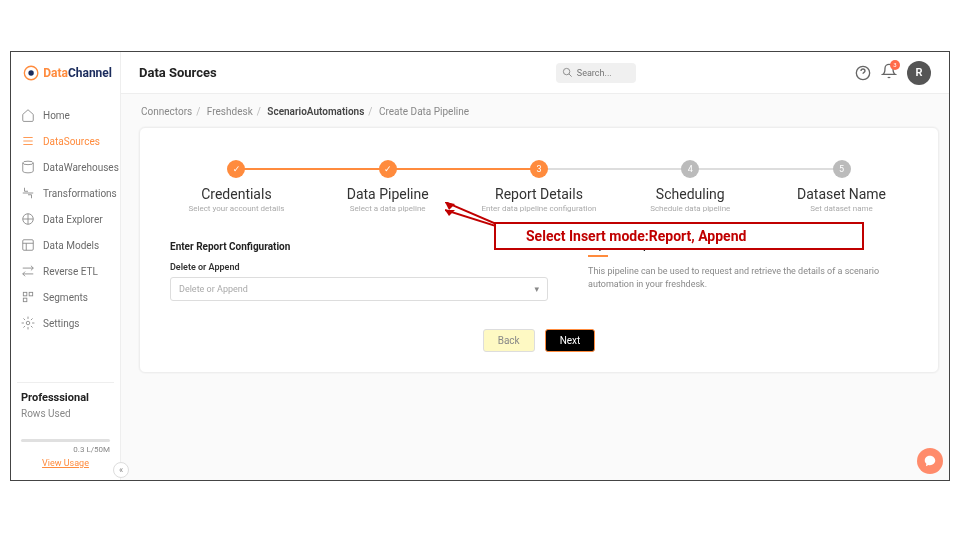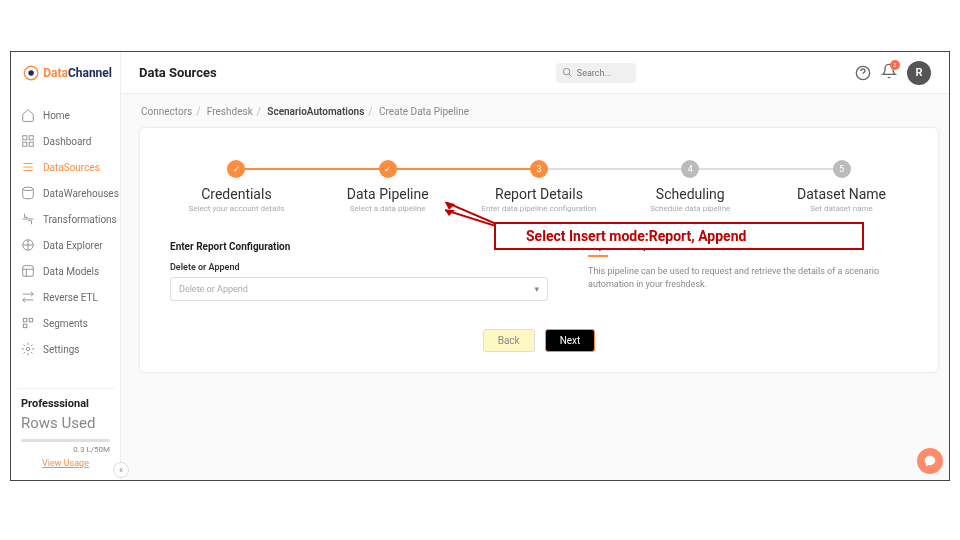--- a/index.html
+++ b/index.html
@@ -11,21 +11,21 @@
 .logo-text { font-size:12px; font-weight:700; }
 .logo-text .dc1 { color:#ff8b3d; }
 .logo-text .dc2 { color:#1a2b5c; }
 .nav { margin-top:12px; }
 .nav-item { display:flex; align-items:center; gap:8px; padding:6px 10px; font-size:10px; color:#6b6b6b; cursor:pointer; }
 .nav-item.active { color:#ff8b3d; }
 .nav-icon { width:14px; height:14px; flex-shrink:0; stroke:#888; fill:none; stroke-width:1.5; }
 .nav-item.active .nav-icon { stroke:#ff8b3d; }
 .plan-box { position:absolute; bottom:12px; left:6px; right:6px; border-top:1px solid #eee; padding:8px 4px 0; }
 .plan-name { font-size:11px; font-weight:700; color:#222; margin-bottom:4px; }
-.plan-rows { font-size:15px; color:#888; margin-bottom:7px; }
+.plan-rows { font-size:10px; color:#888; margin-bottom:20px; }
 .plan-bar { height:3px; background:#e0e0e0; border-radius:2px; margin-bottom:3px; }
 .plan-count { font-size:8px; color:#888; text-align:right; margin-bottom:4px; }
 .plan-link { font-size:9px; color:#ff8b3d; text-decoration:underline; cursor:pointer; text-align:center; }
 .collapse-btn { position:absolute; bottom:2px; left:102px; width:16px; height:16px; background:#fff; border:1px solid #ddd; border-radius:50%; font-size:9px; color:#888; display:flex; align-items:center; justify-content:center; cursor:pointer; }
 
 .header { position:absolute; left:110px; top:0; right:0; height:42px; background:#fff; display:flex; align-items:center; padding:0 18px; border-bottom:1px solid #eee; }
 .page-title { font-size:13px; font-weight:700; color:#222; }
 .search-box { margin-left:auto; margin-right:auto; position:relative; left:60px; width:80px; height:20px; background:#f0f0f0; border-radius:4px; display:flex; align-items:center; padding:0 6px; gap:4px; }
 .search-icon { width:11px; height:11px; }
 .search-input { border:none; background:none; font-size:9px; color:#888; width:50px; outline:none; }
@@ -85,29 +85,20 @@
         </svg>
       <span class="logo-text"><span class="dc1">Data</span><span class="dc2">Channel</span></span>
     </div>
     <div class="nav">
       <div class="nav-item">
           <svg class="nav-icon" viewBox="0 0 24 24">
             <path d="M3 11l9-8 9 8v10a2 2 0 01-2 2H5a2 2 0 01-2-2z"></path>
           </svg>
           <span>Home</span>
         </div>
-      <div class="nav-item">
-          <svg class="nav-icon" viewBox="0 0 24 24">
-            <rect x="3" y="3" width="7" height="7"></rect>
-            <rect x="14" y="3" width="7" height="7"></rect>
-            <rect x="3" y="14" width="7" height="7"></rect>
-            <rect x="14" y="14" width="7" height="7"></rect>
-          </svg>
-          <span>Dashboard</span>
-        </div>
       <div class="nav-item active">
           <svg class="nav-icon" viewBox="0 0 24 24">
             <path d="M4 12h16M4 6h16M4 18h16"></path>
           </svg>
           <span>DataSources</span>
         </div>
       <div class="nav-item">
           <svg class="nav-icon" viewBox="0 0 24 24">
             <ellipse cx="12" cy="5" rx="9" ry="3"></ellipse>
             <path d="M3 5v14c0 1.7 4 3 9 3s9-1.3 9-3V5"></path>

